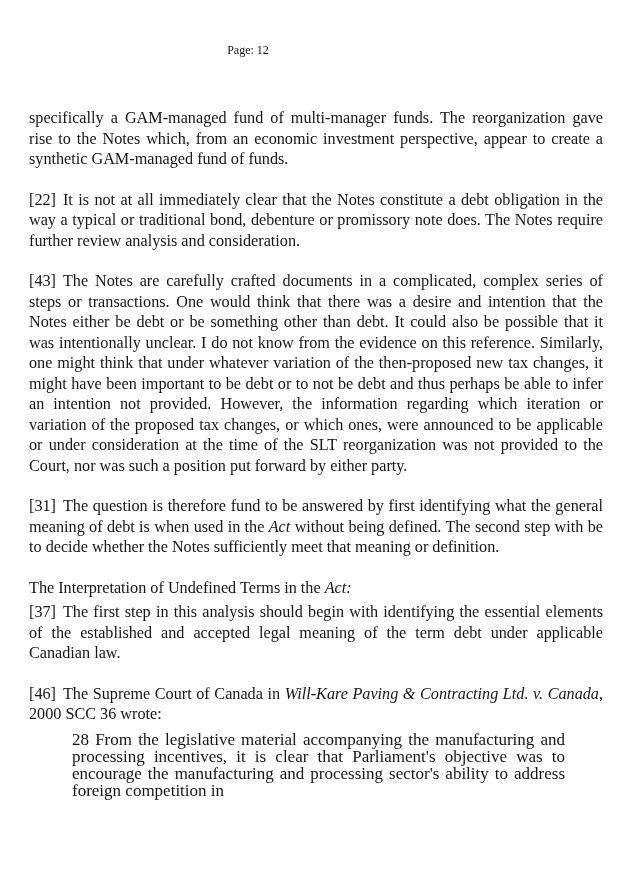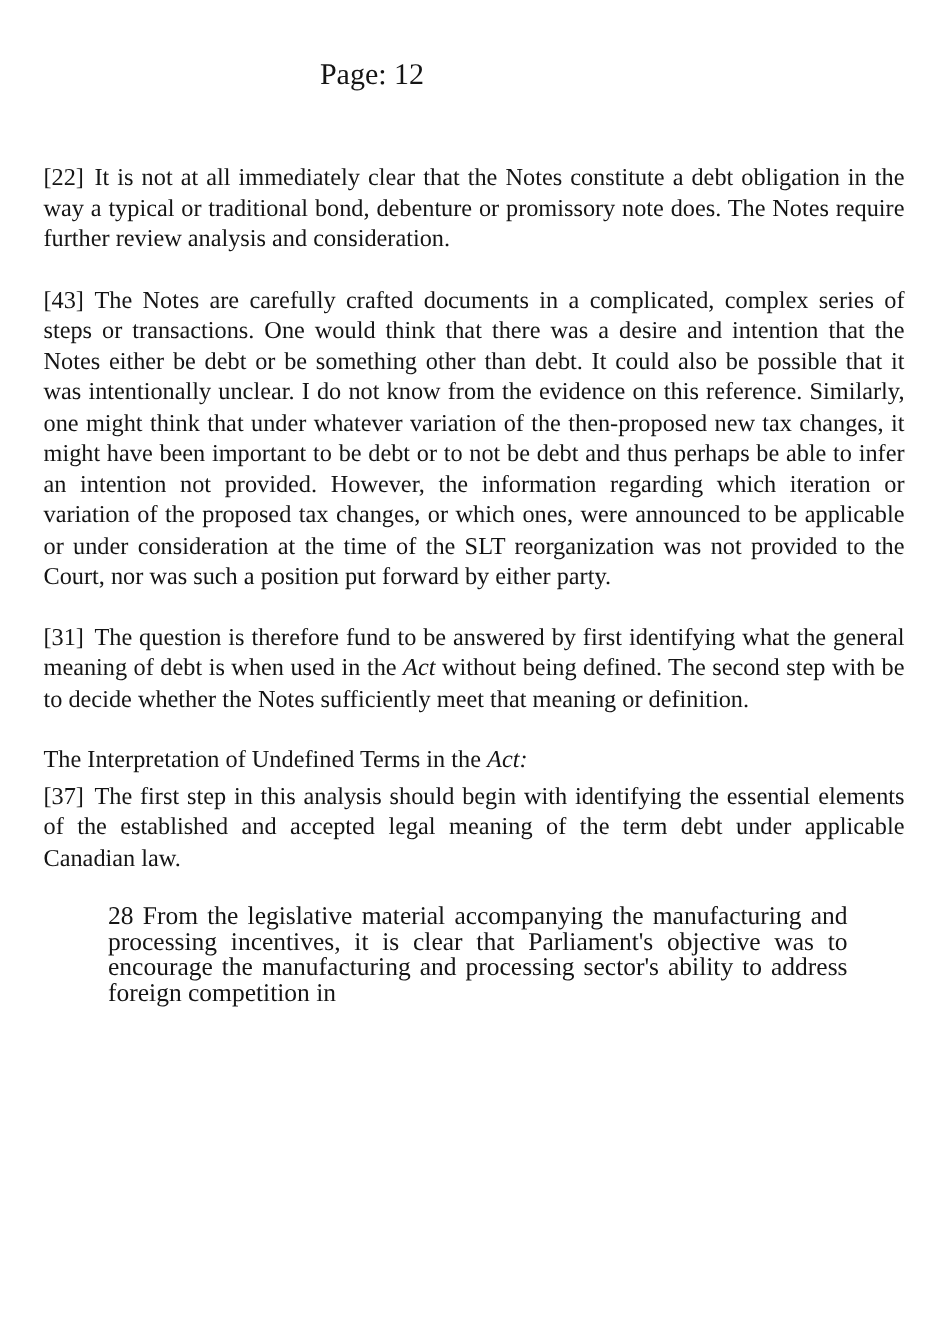--- a/index.html
+++ b/index.html
@@ -3,21 +3,21 @@
   <meta charset="utf-8">
   <style>
     html, body { margin: 0; padding: 0; background: #ffffff; }
     body {
       width: 623px; height: 890px; overflow: hidden; position: relative;
       font-family: "Liberation Serif", "DejaVu Serif", serif;
       color: #151515;
     }
     .page-header {
       position: absolute; top: 40px; left: 0; width: 496px;
-      text-align: center; font-size: 20px; line-height: 20px;
+      text-align: center; font-size: 12px; line-height: 20px;
     }
     .content {
       position: absolute; top: 108px; left: 29px; width: 574px;
     }
     .para {
       font-size: 16.2px; line-height: 20.5px; text-align: justify;
       margin: 0 0 20px 0;
     }
     .para .num { margin-right: 7px; }
     .heading {
@@ -28,20 +28,21 @@
       font-size: 17px; line-height: 17px; text-align: justify;
     }
     em { }
   </style>
 </head>
 <body>
 
 <div class="page-header">Page: 12</div>
 
 <div class="content">
+  <p class="para">specifically a GAM-managed fund of multi-manager funds. The reorganization gave rise to the Notes which, from an economic investment perspective, appear to create a synthetic GAM-managed fund of funds.</p>
 
   <p class="para">
     <span class="num">[22]</span><span>It is not at all immediately clear that the Notes constitute a debt obligation in the way a typical or traditional bond, debenture or promissory note does. The Notes require further review analysis and consideration.</span>
   </p>
 
   <p class="para">
     <span class="num">[43]</span><span>The Notes are carefully crafted documents in a complicated, complex series of steps or transactions. One would think that there was a desire and intention that the Notes either be debt or be something other than debt. It could also be possible that it was intentionally unclear. I do not know from the evidence on this reference. Similarly, one might think that under whatever variation of the then-proposed new tax changes, it might have been important to be debt or to not be debt and thus perhaps be able to infer an intention not provided. However, the information regarding which iteration or variation of the proposed tax changes, or which ones, were announced to be applicable or under consideration at the time of the SLT reorganization was not provided to the Court, nor was such a position put forward by either party.</span>
   </p>
 
   <p class="para">
@@ -49,15 +50,18 @@
   </p>
 
   <p class="heading">
     <span>The Interpretation of Undefined Terms in the </span><em>Act:</em>
   </p>
 
   <p class="para">
     <span class="num">[37]</span><span>The first step in this analysis should begin with identifying the essential elements of the established and accepted legal meaning of the term debt under applicable Canadian law.</span>
   </p>
 
+  <p class="para" style="margin-bottom:0">
+    <span class="num">[46]</span><span>The Supreme Court of Canada in </span><em>Will-Kare Paving &amp; Contracting Ltd. v. Canada</em><span>, 2000 SCC 36 wrote:</span>
+  </p>
 
   <p class="quote">28 From the legislative material accompanying the manufacturing and processing incentives, it is clear that Parliament's objective was to encourage the manufacturing and processing sector's ability to address foreign competition in</p>
 </div>
 
 </body></html>

